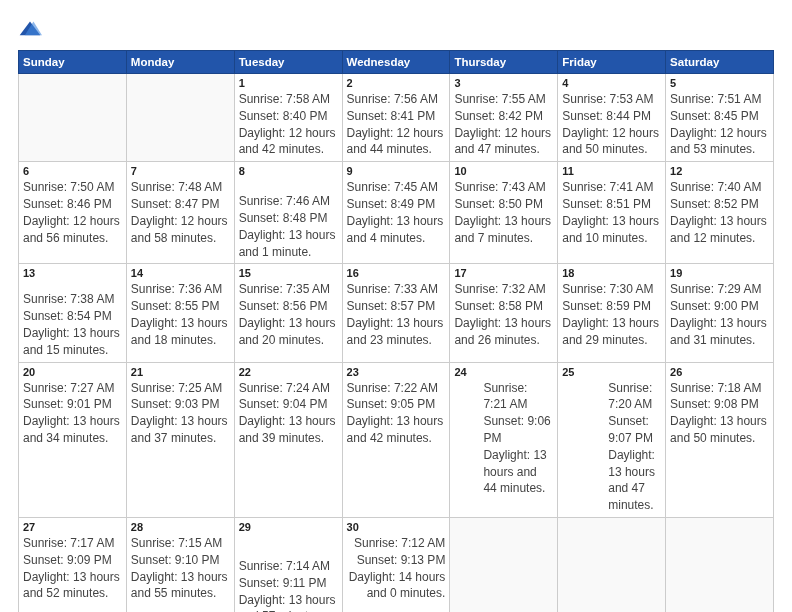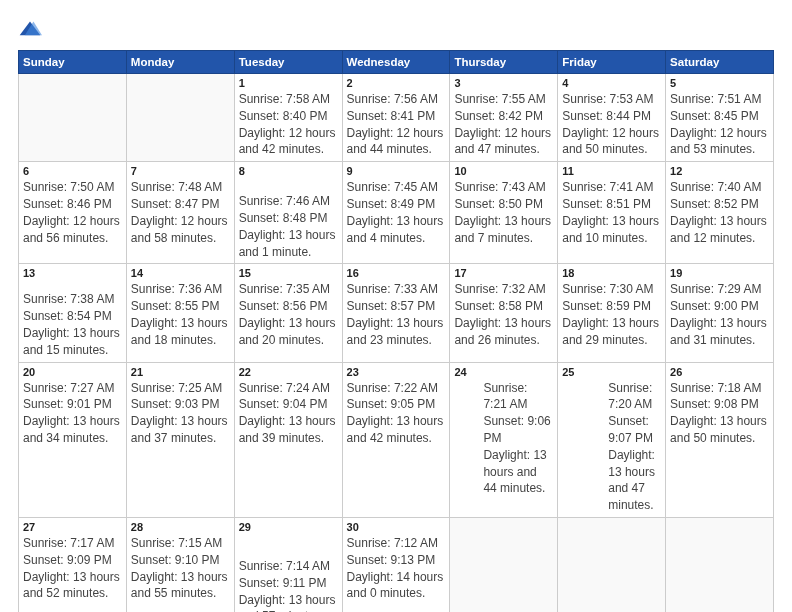--- a/index.html
+++ b/index.html
@@ -306,21 +306,21 @@
 Daylight: 13 hours and 55 minutes.</div>
           </td>
           <td>
             <span class="day-num">29</span>
             <div class="day-detail" style="white-space: pre-line; margin-top: 25px;">Sunrise: 7:14 AM
 Sunset: 9:11 PM
 Daylight: 13 hours and 57 minutes.</div>
           </td>
           <td>
             <span class="day-num">30</span>
-            <div class="day-detail" style="white-space: pre-line;">Sunrise: 7:12 AM
+            <div class="day-detail" style="white-space: pre-line; text-align: right;">Sunrise: 7:12 AM
 Sunset: 9:13 PM
 Daylight: 14 hours and 0 minutes.</div>
           </td>
           <td class="empty"></td>
           <td class="empty"></td>
           <td class="empty"></td>
         </tr>
       </tbody>
   </table>
 </div>

